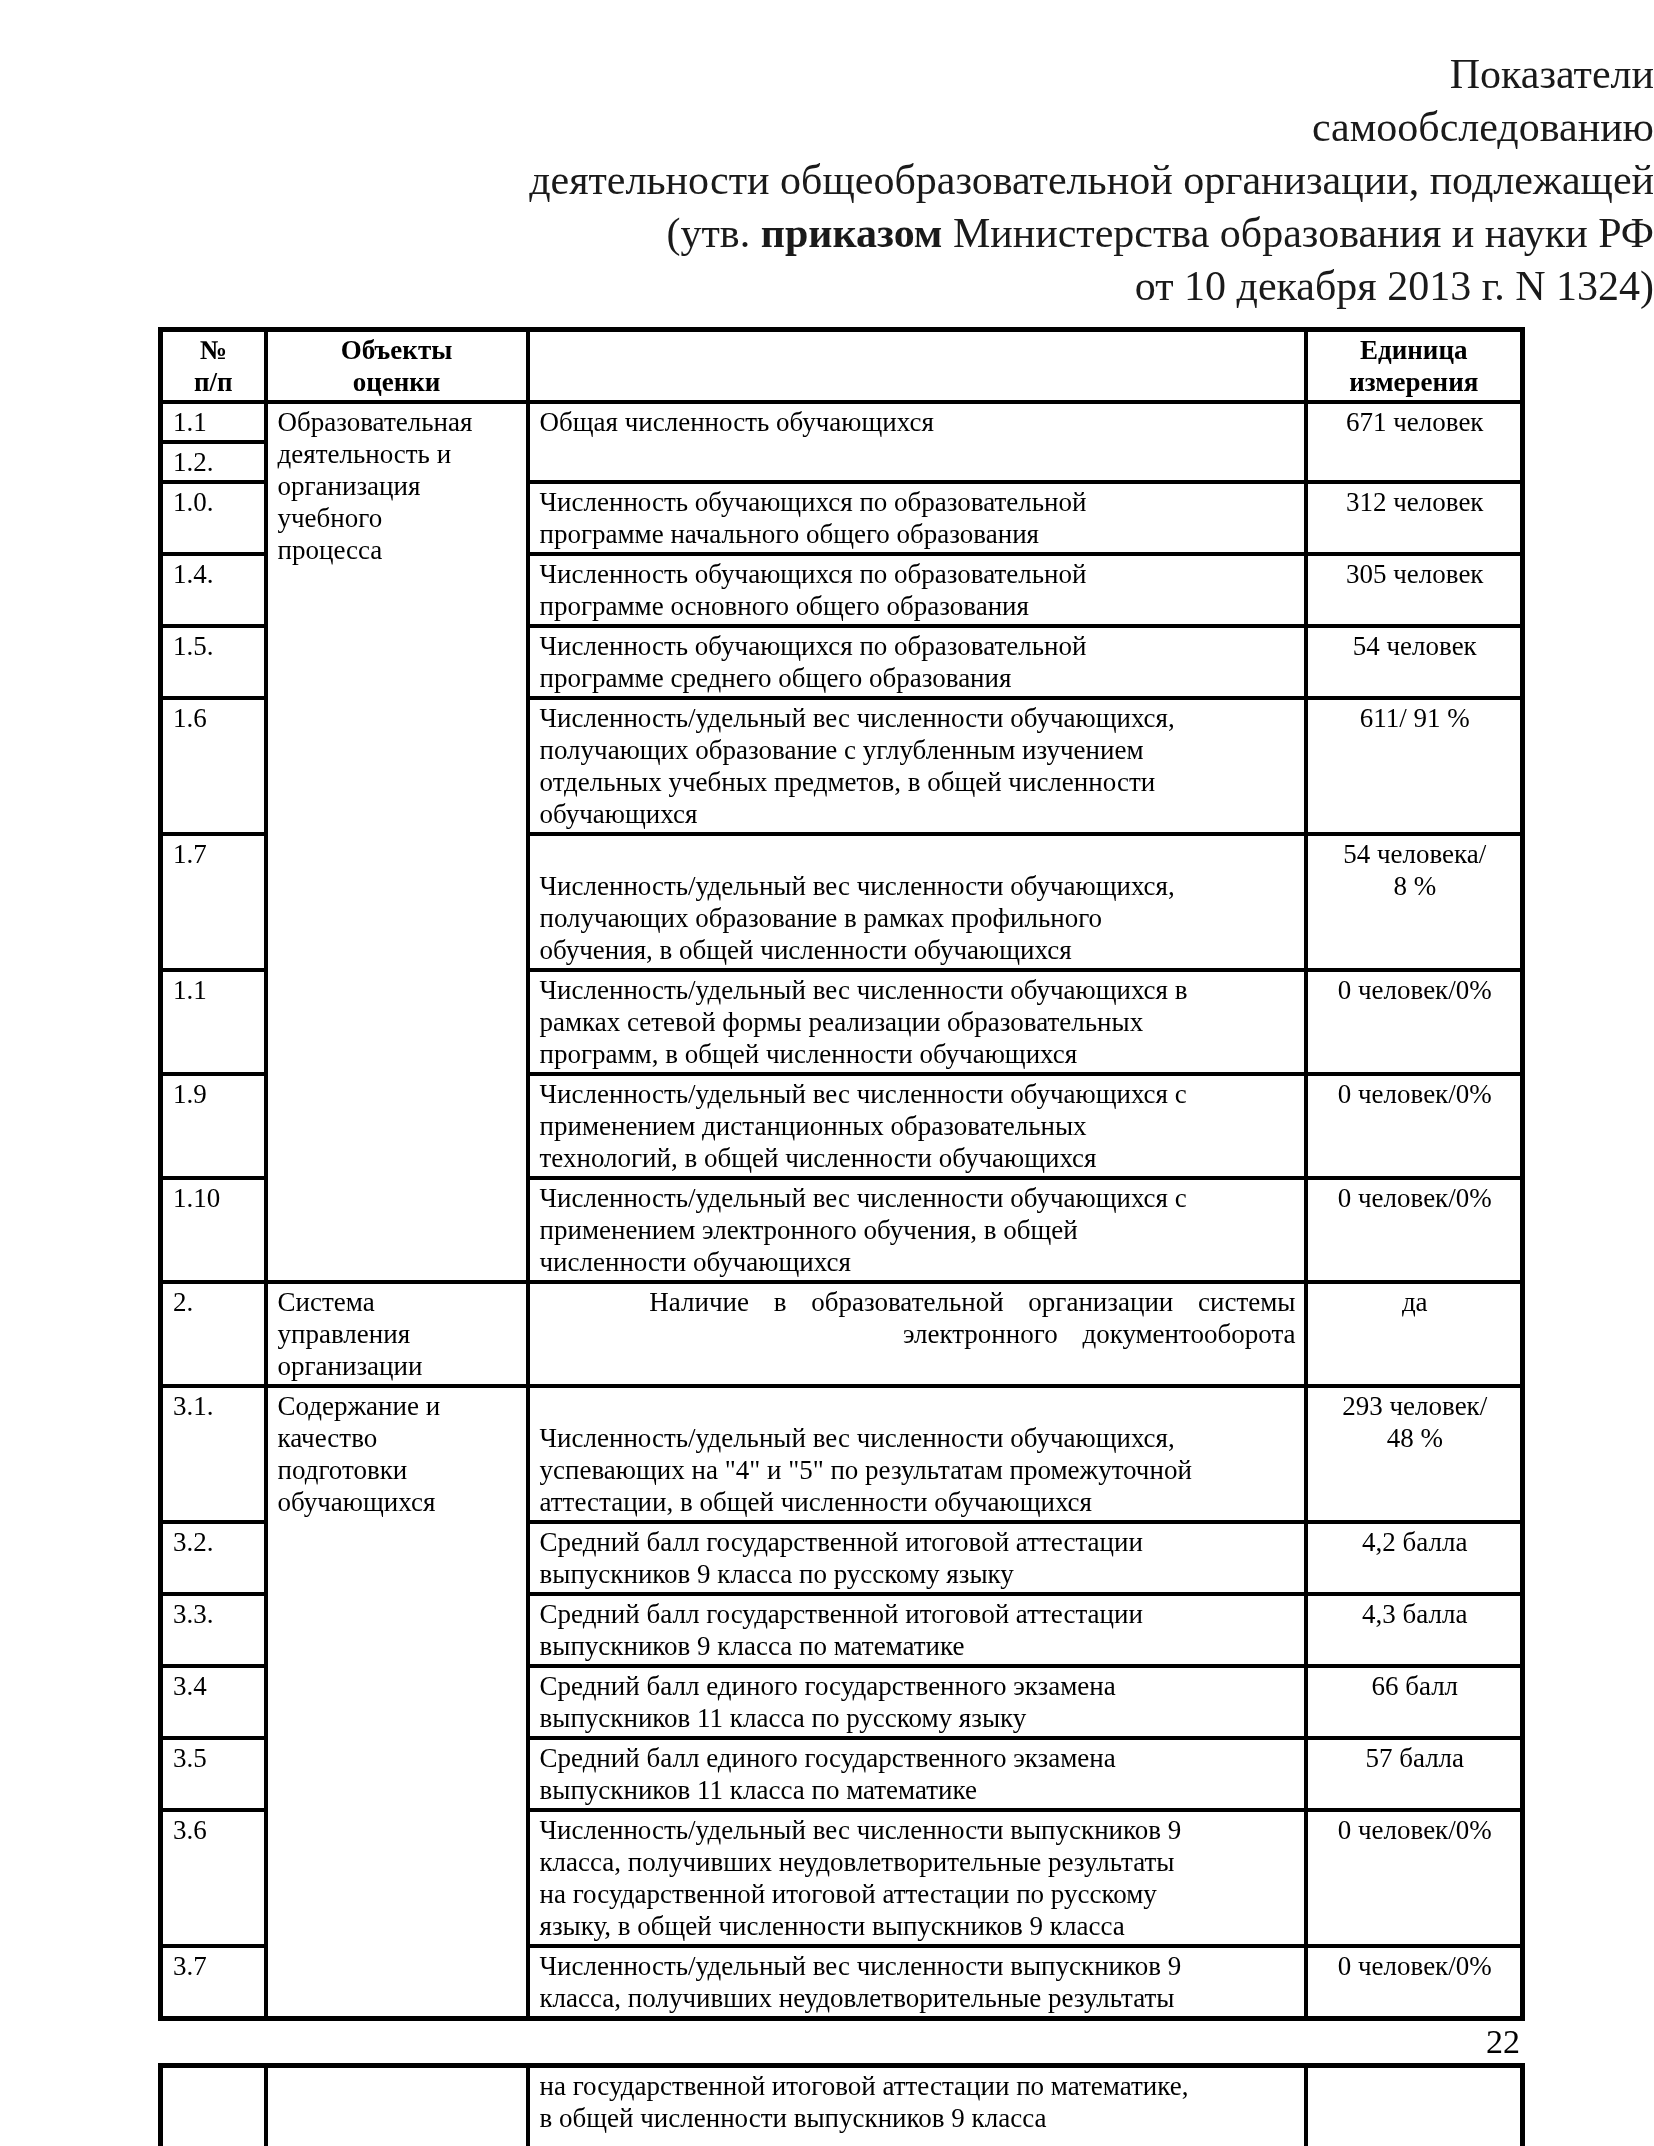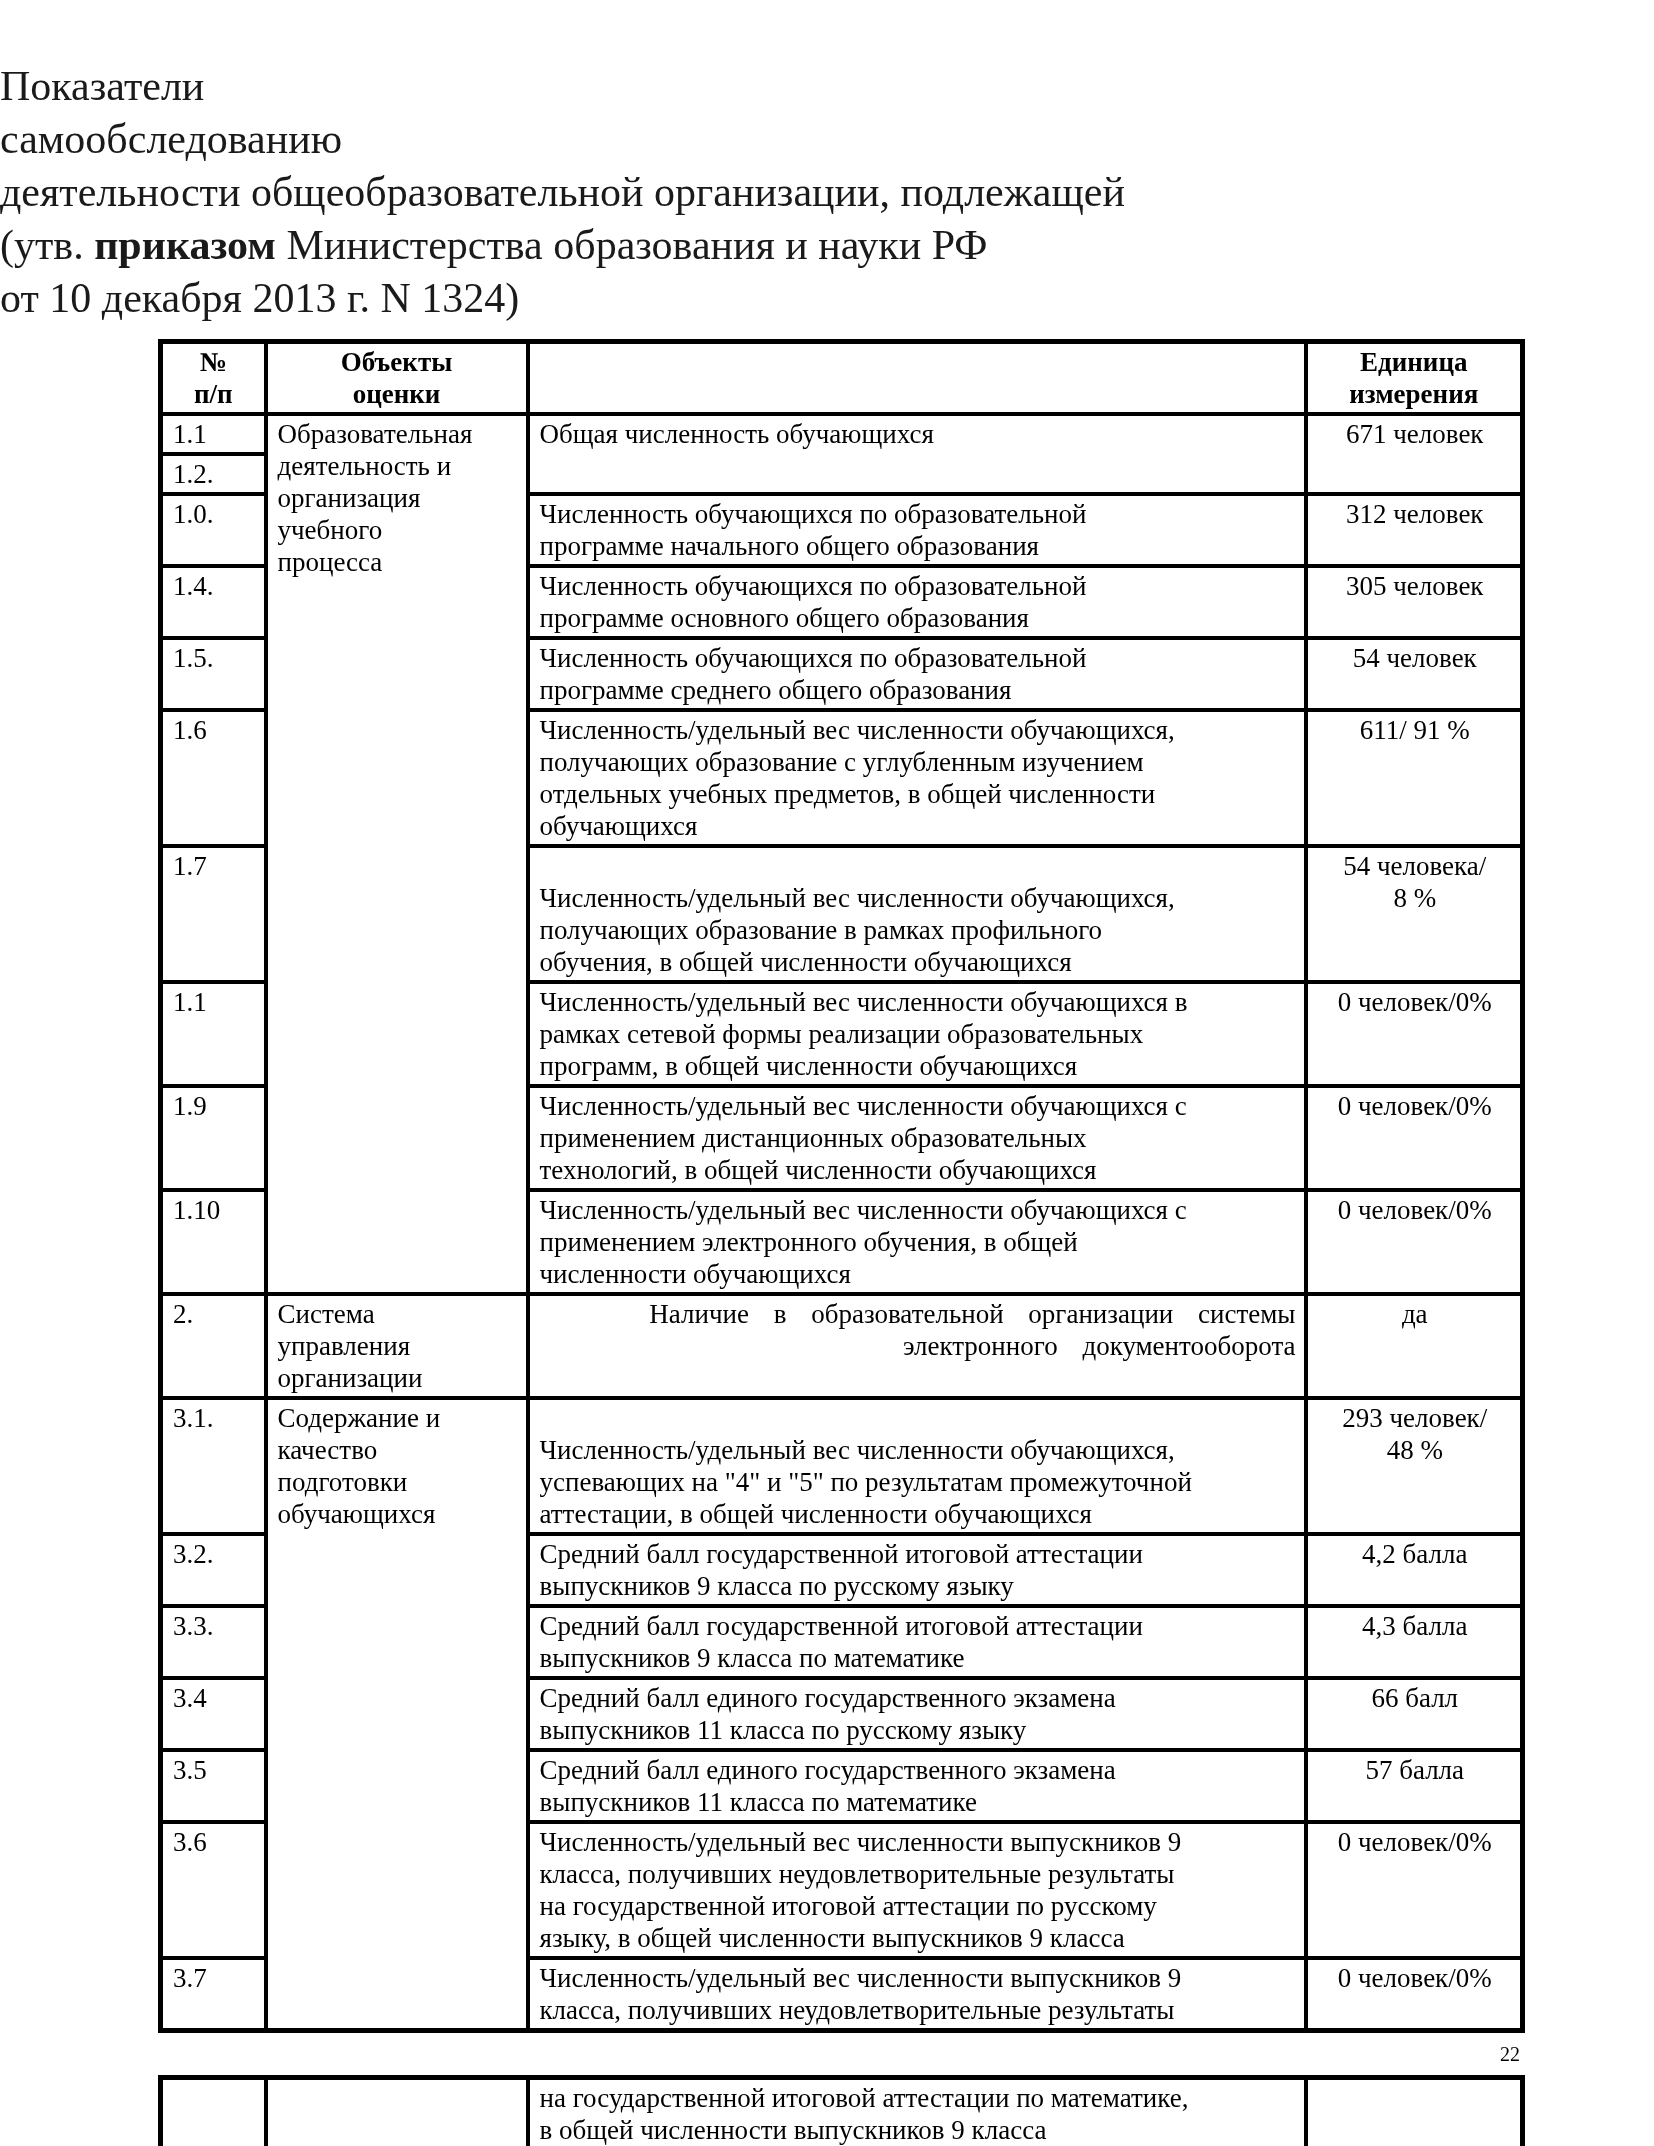--- a/index.html
+++ b/index.html
@@ -7,22 +7,22 @@
     position:relative;
     width:1654px;
     height:2146px;
     background:#ffffff;
     overflow:hidden;
     font-family:"Liberation Serif","DejaVu Serif",serif;
     color:#000000;
   }
   
   .doc-title{
-    padding-top:60px;
-    text-align:left;
+    padding-top:48px;
+    text-align:right;
     font-size:42px;
     line-height:53px;
     color:#1a1a1a;
   }
   .doc-title .b{font-weight:bold;}
   
   table.grid{
     border-collapse:collapse;
     table-layout:fixed;
     margin-left:158px;
@@ -48,21 +48,21 @@
   .pre{white-space:pre-line;}
   td.num{padding-left:18px;}
   td.obj{font-weight:bold;}
   td.unit{text-align:center;padding:2px 6px;}
   td.jus{word-spacing:18px;text-align:right;}
   
   .pageno{
     width:1362px;
     margin-left:158px;
     text-align:right;
-    font-size:20px;
+    font-size:34px;
     line-height:30px;
     margin-top:6px;
     margin-bottom:6px;
   }
   table.frag{margin-top:0;}
 </style>
 </head>
 <body>
 
 <div class="page">

